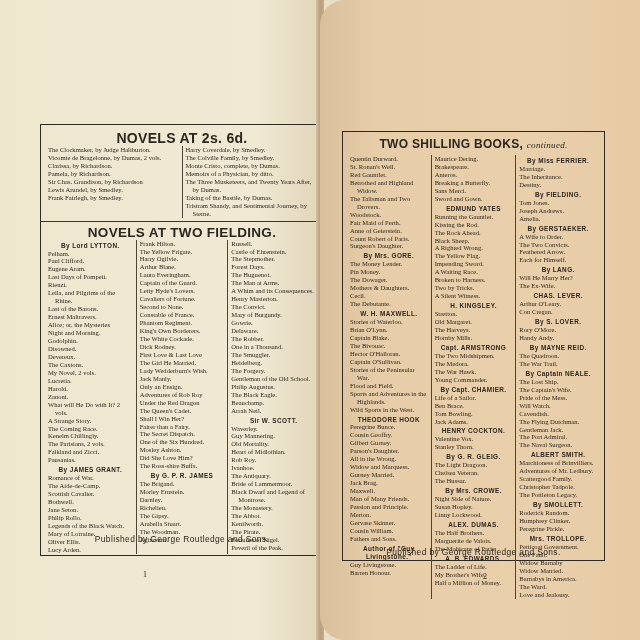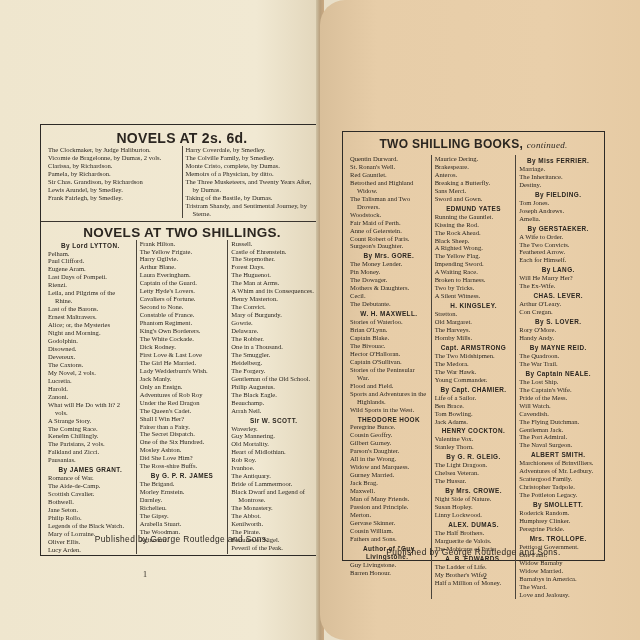--- a/index.html
+++ b/index.html
@@ -47,21 +47,21 @@
           <div class="item">Harry Coverdale, by Smedley.</div>
           <div class="item">The Colville Family, by Smedley.</div>
           <div class="item">Monte Cristo, complete, by Dumas.</div>
           <div class="item">Memoirs of a Physician, by ditto.</div>
           <div class="item">The Three Musketeers, and Twenty Years After, by Dumas.</div>
           <div class="item">Taking of the Bastile, by Dumas.</div>
           <div class="item">Tristram Shandy, and Sentimental Journey, by Sterne.</div>
         </div>
     </div>
     <div class="sep"></div>
-    <div class="title t2">NOVELS AT TWO SHILLINGS.</div>
+    <div class="title t2">NOVELS AT TWO FIELDING.</div>
     <div class="cols">
       <div class="col">
           <div class="author">By Lord LYTTON.</div>
           <div class="item">Pelham.</div>
           <div class="item">Paul Clifford.</div>
           <div class="item">Eugene Aram.</div>
           <div class="item">Last Days of Pompeii.</div>
           <div class="item">Rienzi.</div>
           <div class="item">Leila, and Pilgrims of the Rhine.</div>
           <div class="item">Last of the Barons.</div>

